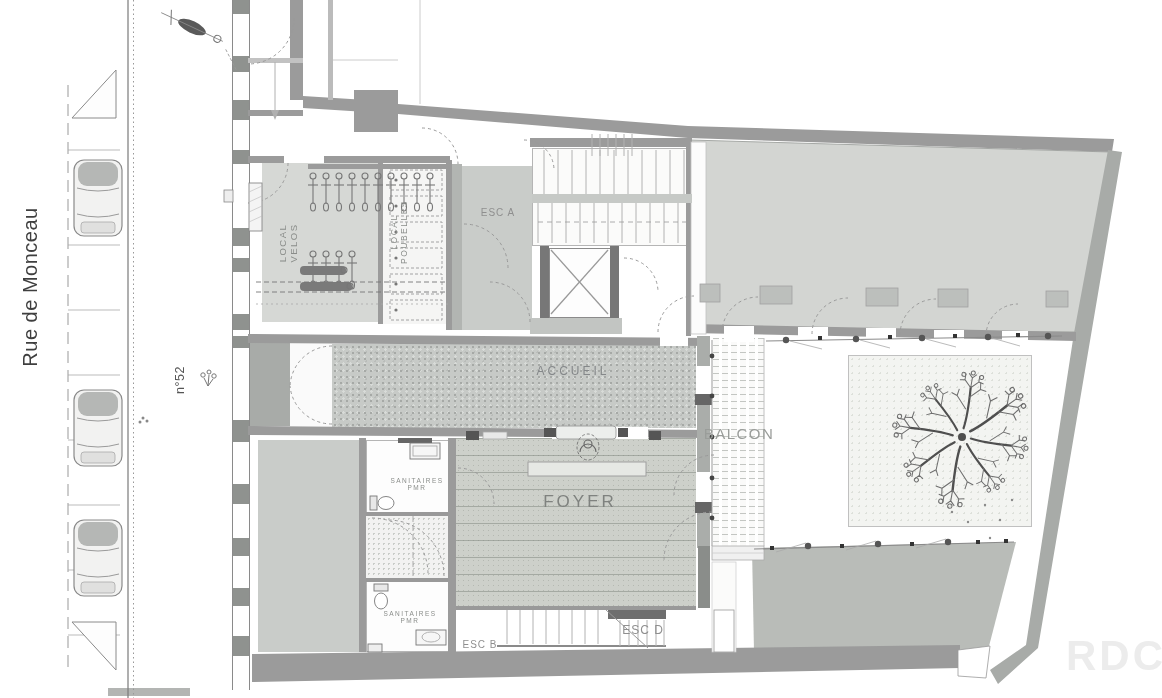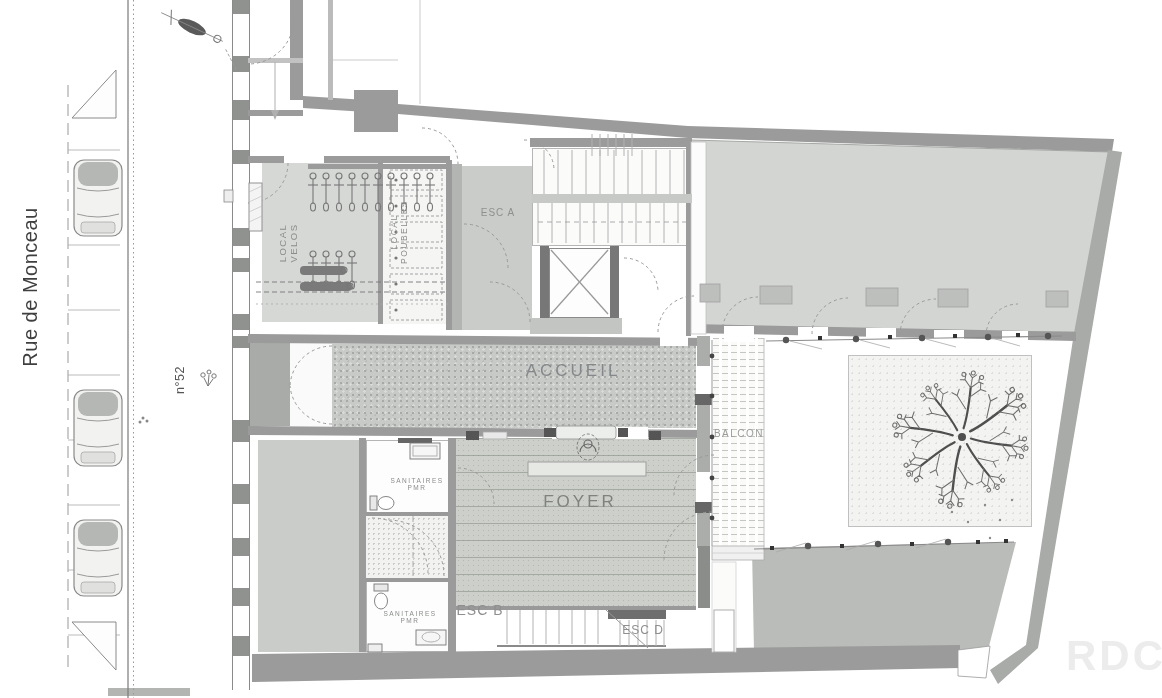--- a/index.html
+++ b/index.html
@@ -404,30 +404,30 @@
   <div class="lbl v two" style="left:288px;top:243px;font-size:9.5px;">
     <span>LOCAL</span>
     <span>VELOS</span>
   </div>
   <div class="lbl v two" style="left:399px;top:232px;font-size:8.5px;">
     <span>LOCAL</span>
     <span>POUBELLES</span>
   </div>
 
   <div class="lbl" style="left:498px;top:212px;font-size:10px;letter-spacing:1px;color:#8f8f8f;">ESC A</div>
-  <div class="lbl" style="left:573px;top:371px;font-size:17px;letter-spacing:3px;color:#85888a;">ACCUEIL</div>
-  <div class="lbl" style="left:739px;top:433px;font-size:10px;letter-spacing:1.5px;color:#9a9d9a;">BALCON</div>
+  <div class="lbl" style="left:573px;top:371px;font-size:12px;letter-spacing:3px;color:#85888a;">ACCUEIL</div>
+  <div class="lbl" style="left:739px;top:433px;font-size:15px;letter-spacing:1.5px;color:#9a9d9a;">BALCON</div>
   <div class="lbl" style="left:580px;top:502px;font-size:17px;letter-spacing:3px;color:#7f827f;">FOYER</div>
 
   <div class="lbl two" style="left:417px;top:484px;font-size:6.5px;">
     <span>SANITAIRES</span>
     <span>PMR</span>
   </div>
   <div class="lbl two" style="left:410px;top:617px;font-size:6.5px;">
     <span>SANITAIRES</span>
     <span>PMR</span>
   </div>
 
-  <div class="lbl" style="left:480px;top:610px;font-size:14px;letter-spacing:1px;color:#8f8f8f;">ESC B</div>
+  <div class="lbl" style="left:480px;top:644px;font-size:10px;letter-spacing:1px;color:#8f8f8f;">ESC B</div>
   <div class="lbl" style="left:643px;top:630px;font-size:12px;letter-spacing:1px;color:#8f8f8f;">ESC D</div>
 
   <div class="lbl" style="left:1116px;top:656px;font-size:42px;font-weight:bold;letter-spacing:3px;color:#ececec;">RDC</div>
 </div>
 
 </body></html>

